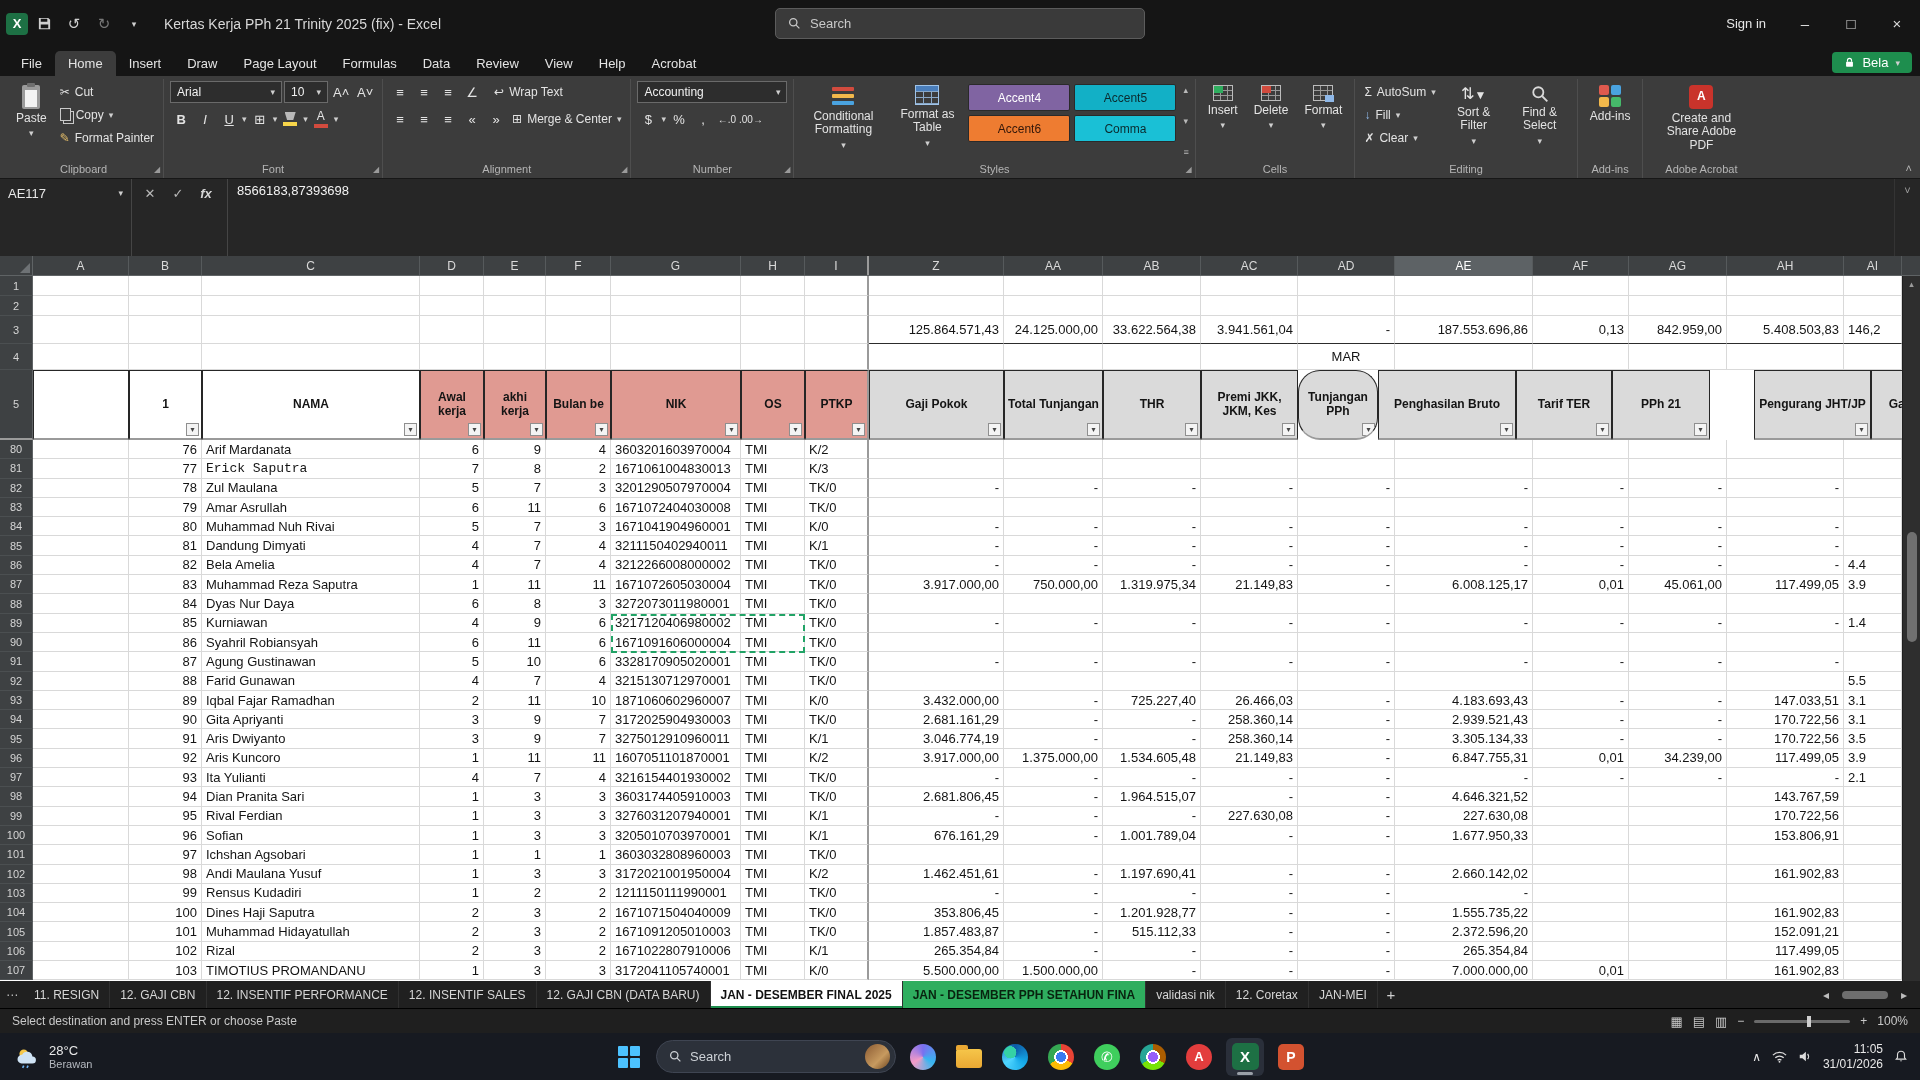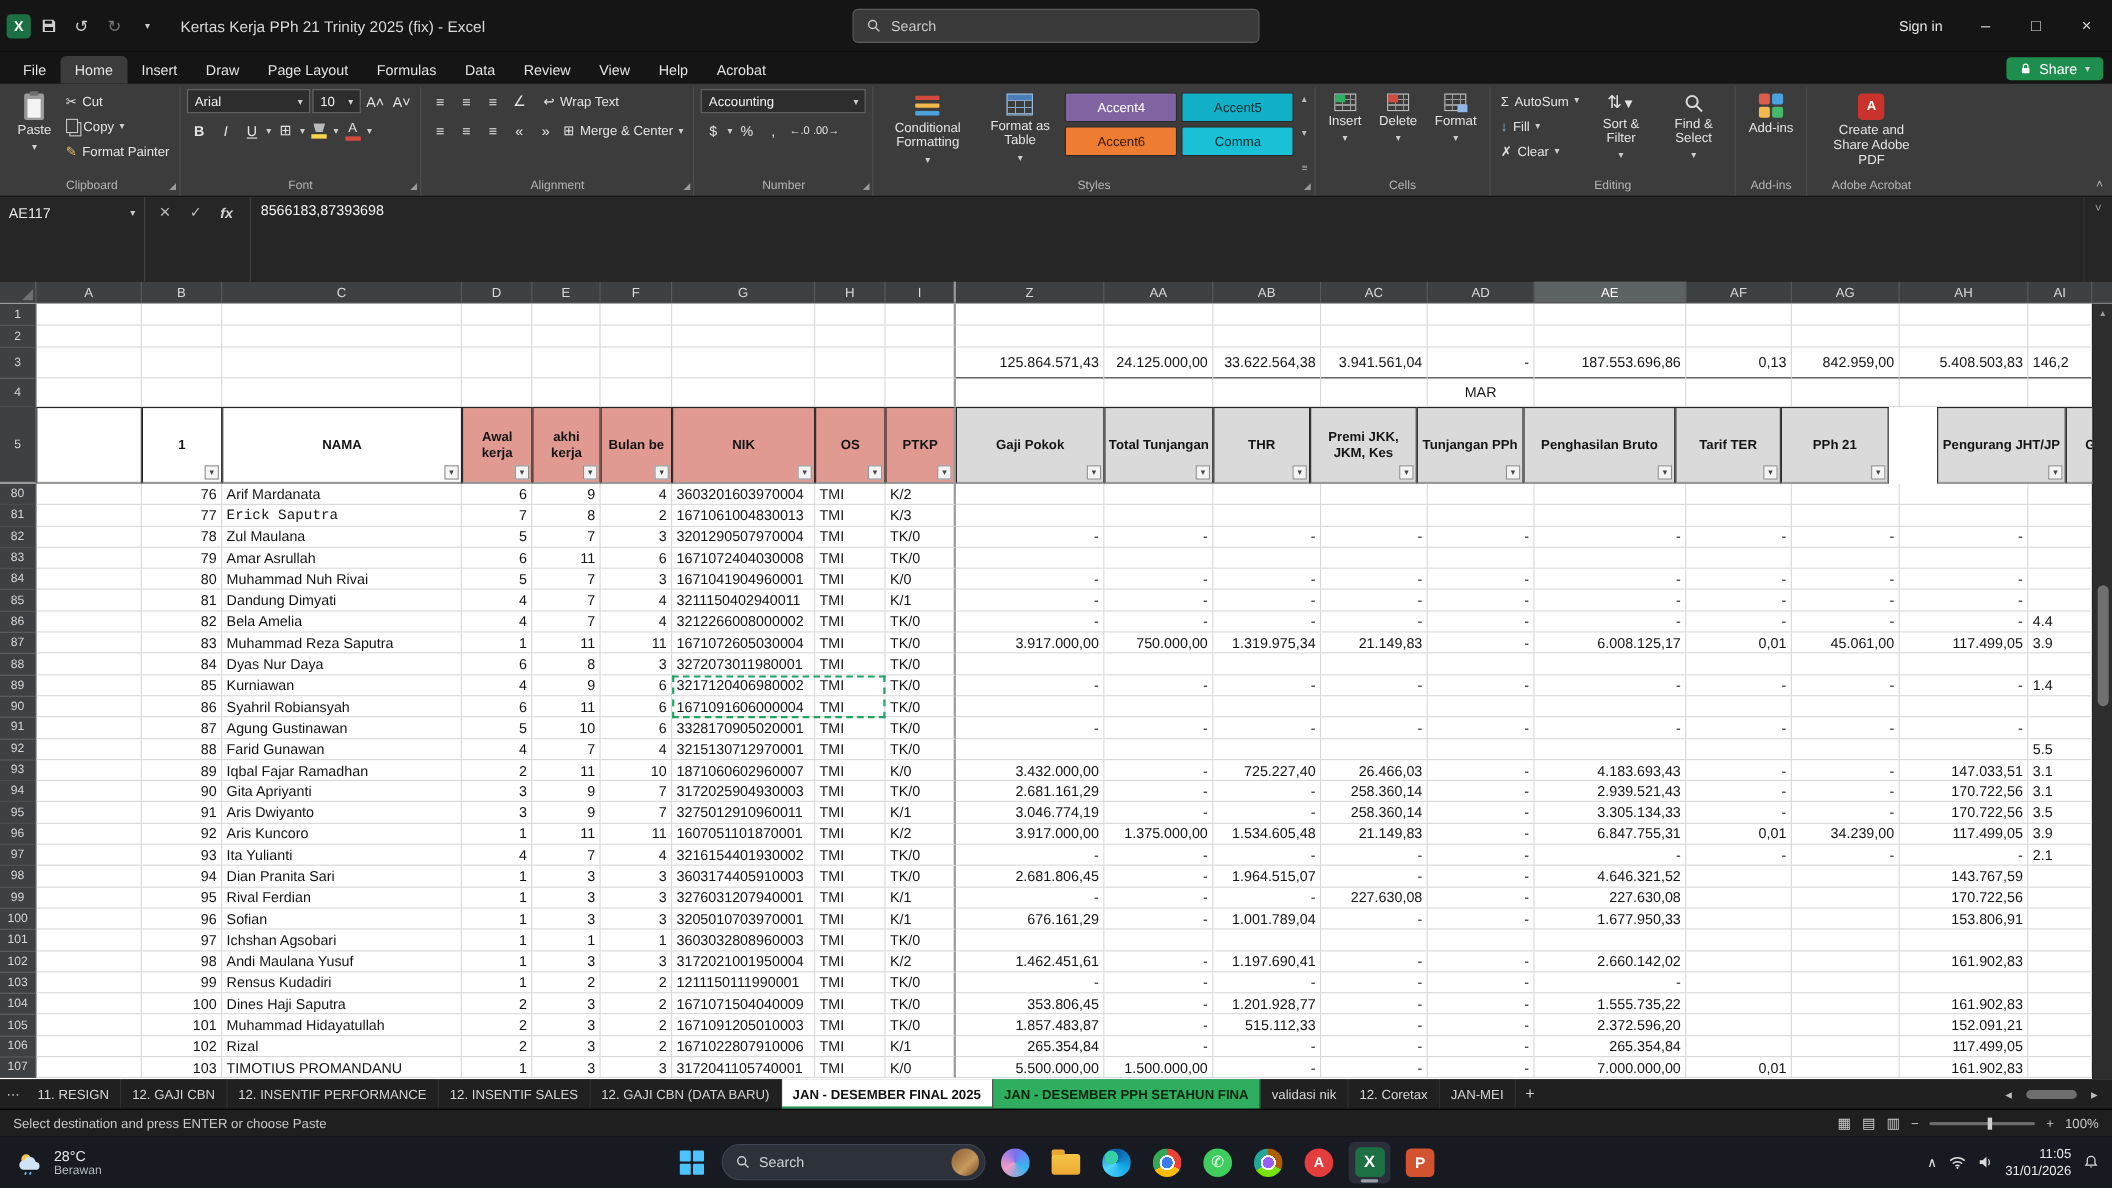--- a/index.html
+++ b/index.html
@@ -189,21 +189,21 @@
         <span class="rtab">Review</span>
         <span class="rtab">View</span>
         <span class="rtab">Help</span>
         <span class="rtab">Ac­robat</span>
       </span>
     <span class="share">
       <svg width="11" height="11" viewBox="0 0 16 16">
           <rect x="3" y="7" width="10" height="7" rx="1" fill="#fff"></rect>
           <path d="M5 7V5a3 3 0 0 1 6 0v2" fill="none" stroke="#fff" stroke-width="1.6"></path>
         </svg>
-      <span>Share</span>
+      <span>Bela</span>
       <span class="arrow">▾</span>
     </span>
   </div>
 
   <div class="ribbon">
 
     <div class="rb-group">
       <div class="rb-body">
         <div class="rb-big">
           <span class="ic-paste"></span>
@@ -570,23 +570,23 @@
           <div class="cell hdr h-white freeze-b al-r" style="width: 73px;">1<span class="filter">▾</span></div>
           <div class="cell hdr h-white freeze-b al-l" style="width: 218px;">NAMA<span class="filter">▾</span></div>
           <div class="cell hdr h-pink freeze-b al-c" style="width: 64px;">Awal kerja<span class="filter">▾</span></div>
           <div class="cell hdr h-pink freeze-b al-c" style="width: 62px;">akhi kerja<span class="filter">▾</span></div>
           <div class="cell hdr h-pink freeze-b al-c" style="width: 65px;">Bulan be<span class="filter">▾</span></div>
           <div class="cell hdr h-pink freeze-b al-c" style="width: 130px;">NIK<span class="filter">▾</span></div>
           <div class="cell hdr h-pink freeze-b al-c" style="width: 64px;">OS<span class="filter">▾</span></div>
           <div class="cell hdr h-pink freeze-b al-c freeze-r" style="width: 64px;">PTKP<span class="filter">▾</span></div>
           <div class="cell hdr h-gray freeze-b al-c" style="width: 135px;">Gaji Pokok<span class="filter">▾</span></div>
           <div class="cell hdr h-gray freeze-b al-c" style="width: 99px;">Total Tunjangan<span class="filter">▾</span></div>
-          <div class="cell hdr h-gray freeze-b al-c" style="width: 88px;">THR<span class="filter">▾</span></div>
+          <div class="cell hdr h-gray freeze-b al-c" style="width: 98px;">THR<span class="filter">▾</span></div>
           <div class="cell hdr h-gray freeze-b al-c" style="width: 97px;">Premi JKK, JKM, Kes<span class="filter">▾</span></div>
-          <div class="cell hdr h-gray freeze-b al-c" style="width: 97px;">Tunjangan PPh<span class="filter">▾</span></div>
+          <div class="cell hdr h-gray freeze-b al-c" style="width: 80px; border-radius: 22px;">Tunjangan PPh<span class="filter">▾</span></div>
           <div class="cell hdr h-gray freeze-b al-c" style="width: 138px;">Penghasilan Bruto<span class="filter">▾</span></div>
           <div class="cell hdr h-gray freeze-b al-c" style="width: 96px;">Tarif TER<span class="filter">▾</span></div>
           <div class="cell hdr h-gray freeze-b al-c" style="width: 98px;">PPh 21<span class="filter">▾</span></div>
           <div class="cell hdr h-gray freeze-b al-c" style="width: 117px; margin-left: 44px;">Pengurang JHT/JP<span class="filter">▾</span></div>
           <div class="cell hdr h-gray freeze-b al-c" style="width: 58px;">Gaji<span class="filter">▾</span></div>
         </div>
         <div class="grow" style="height: 19.3px;">
           <div class="rowhead">80</div>
           <div class="cell al-l" style="width: 96px;"></div>
           <div class="cell al-r" style="width: 73px;">76</div>

